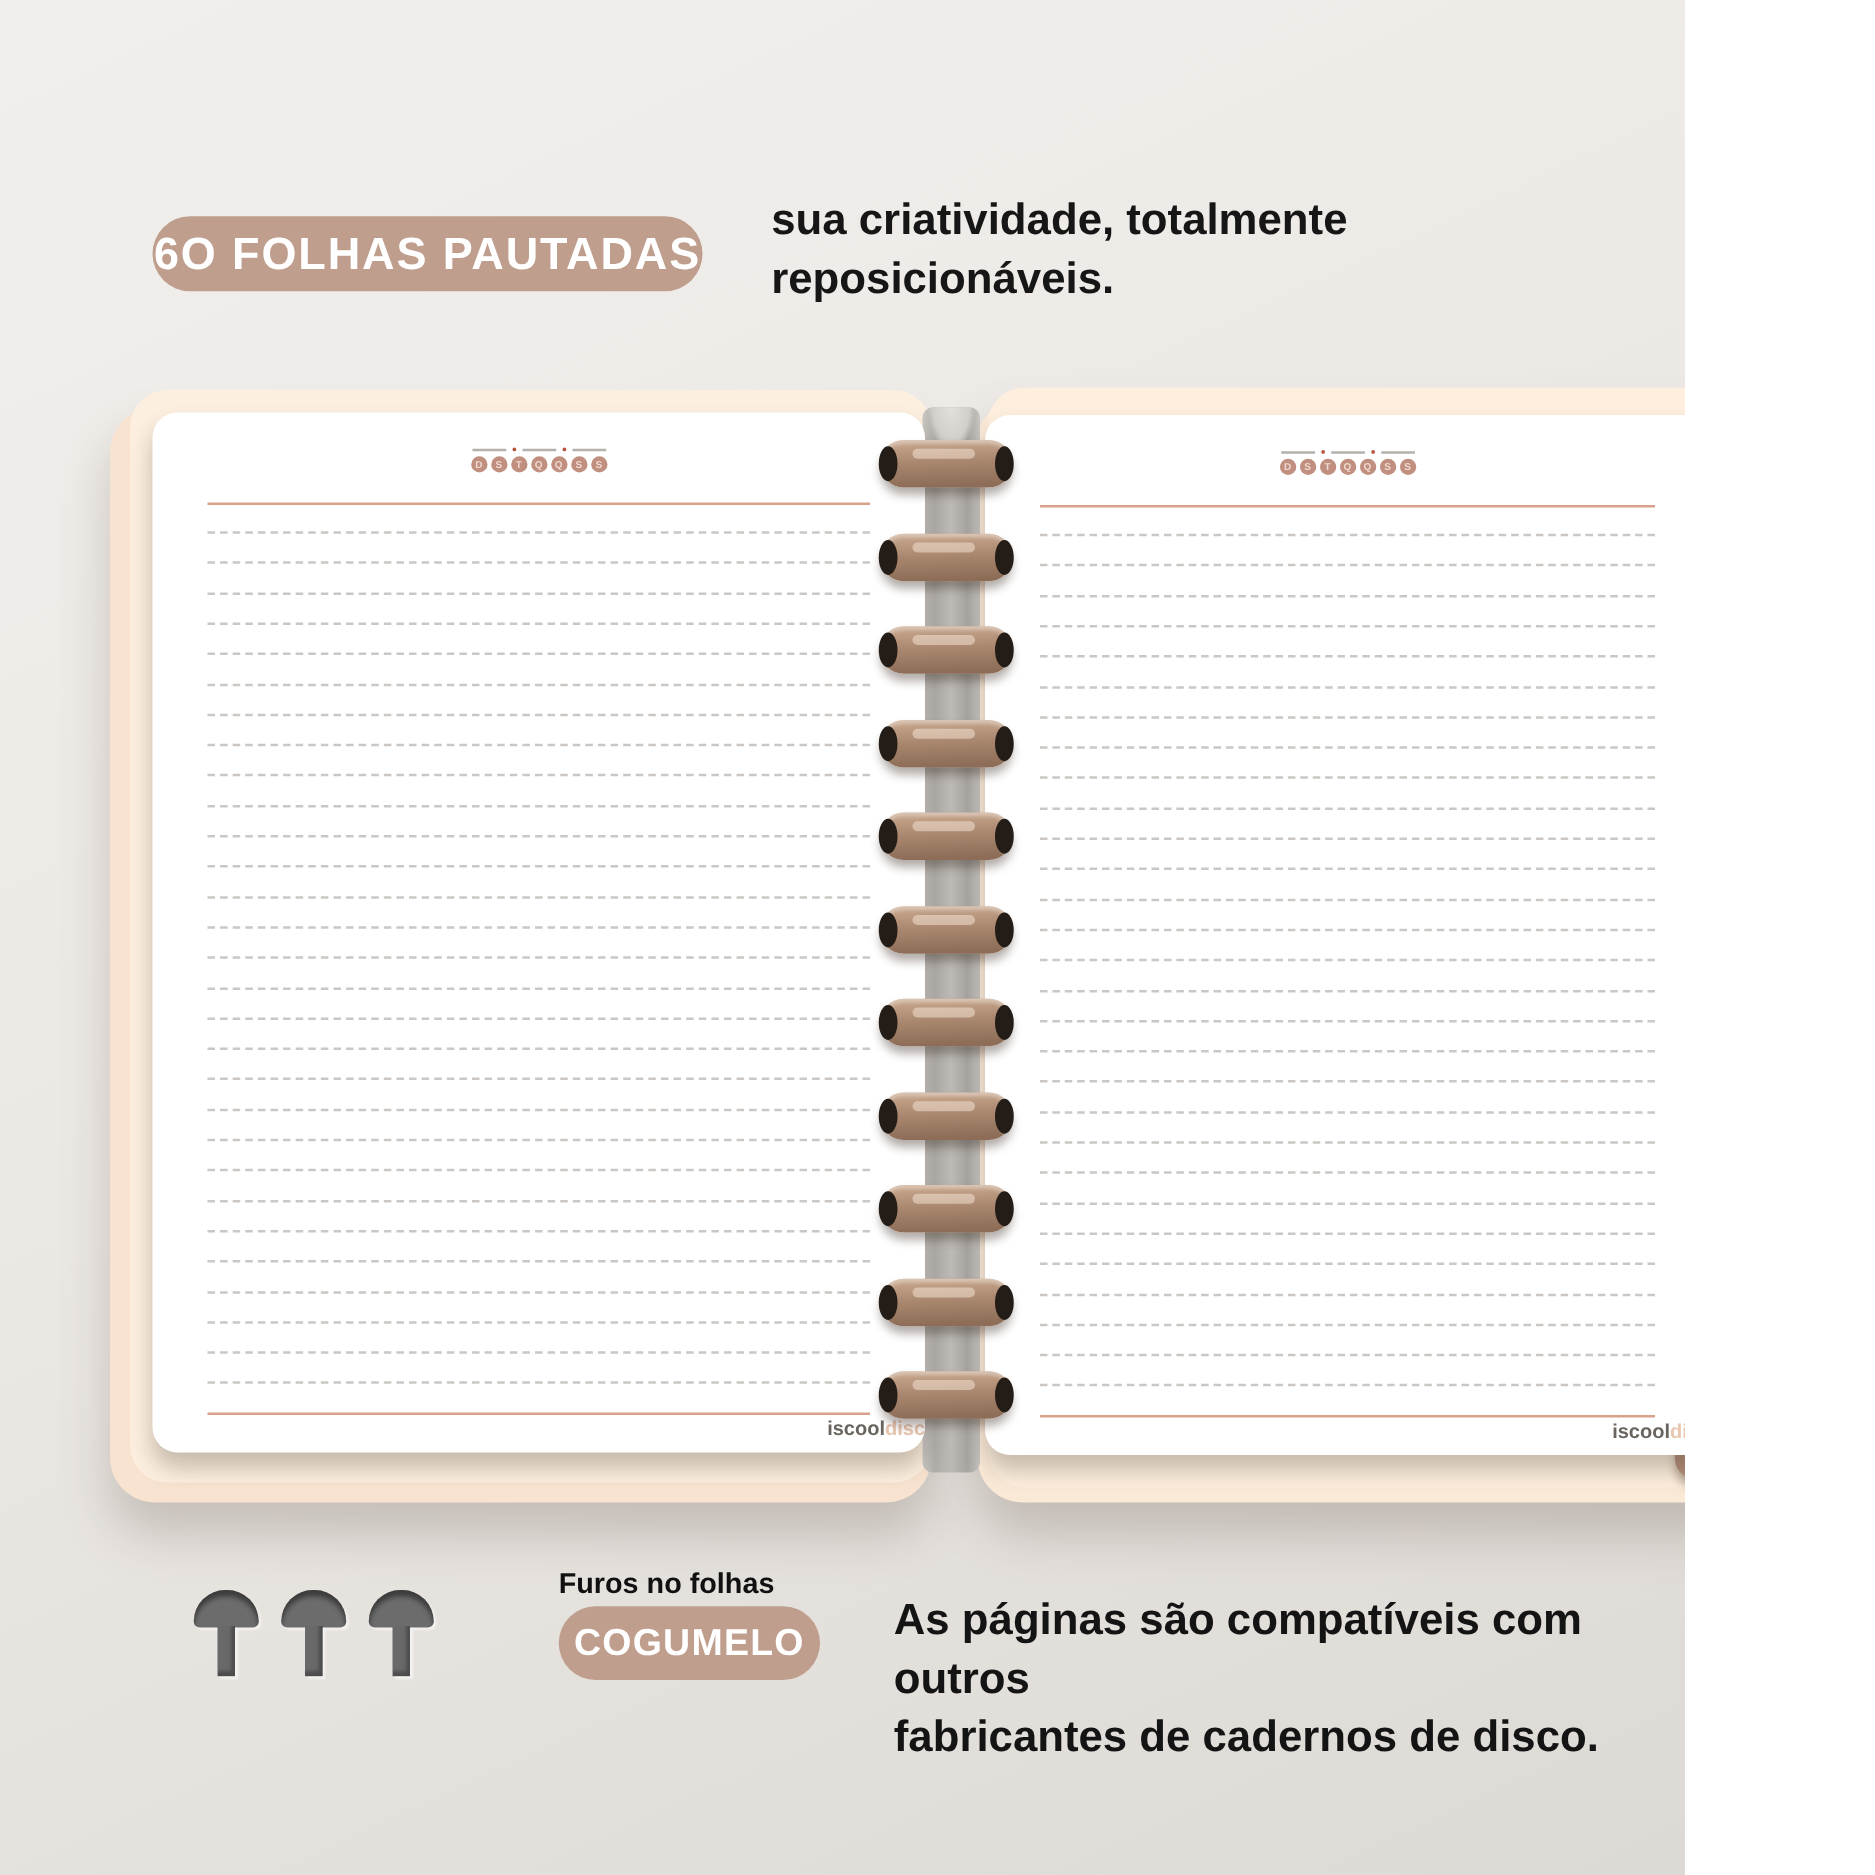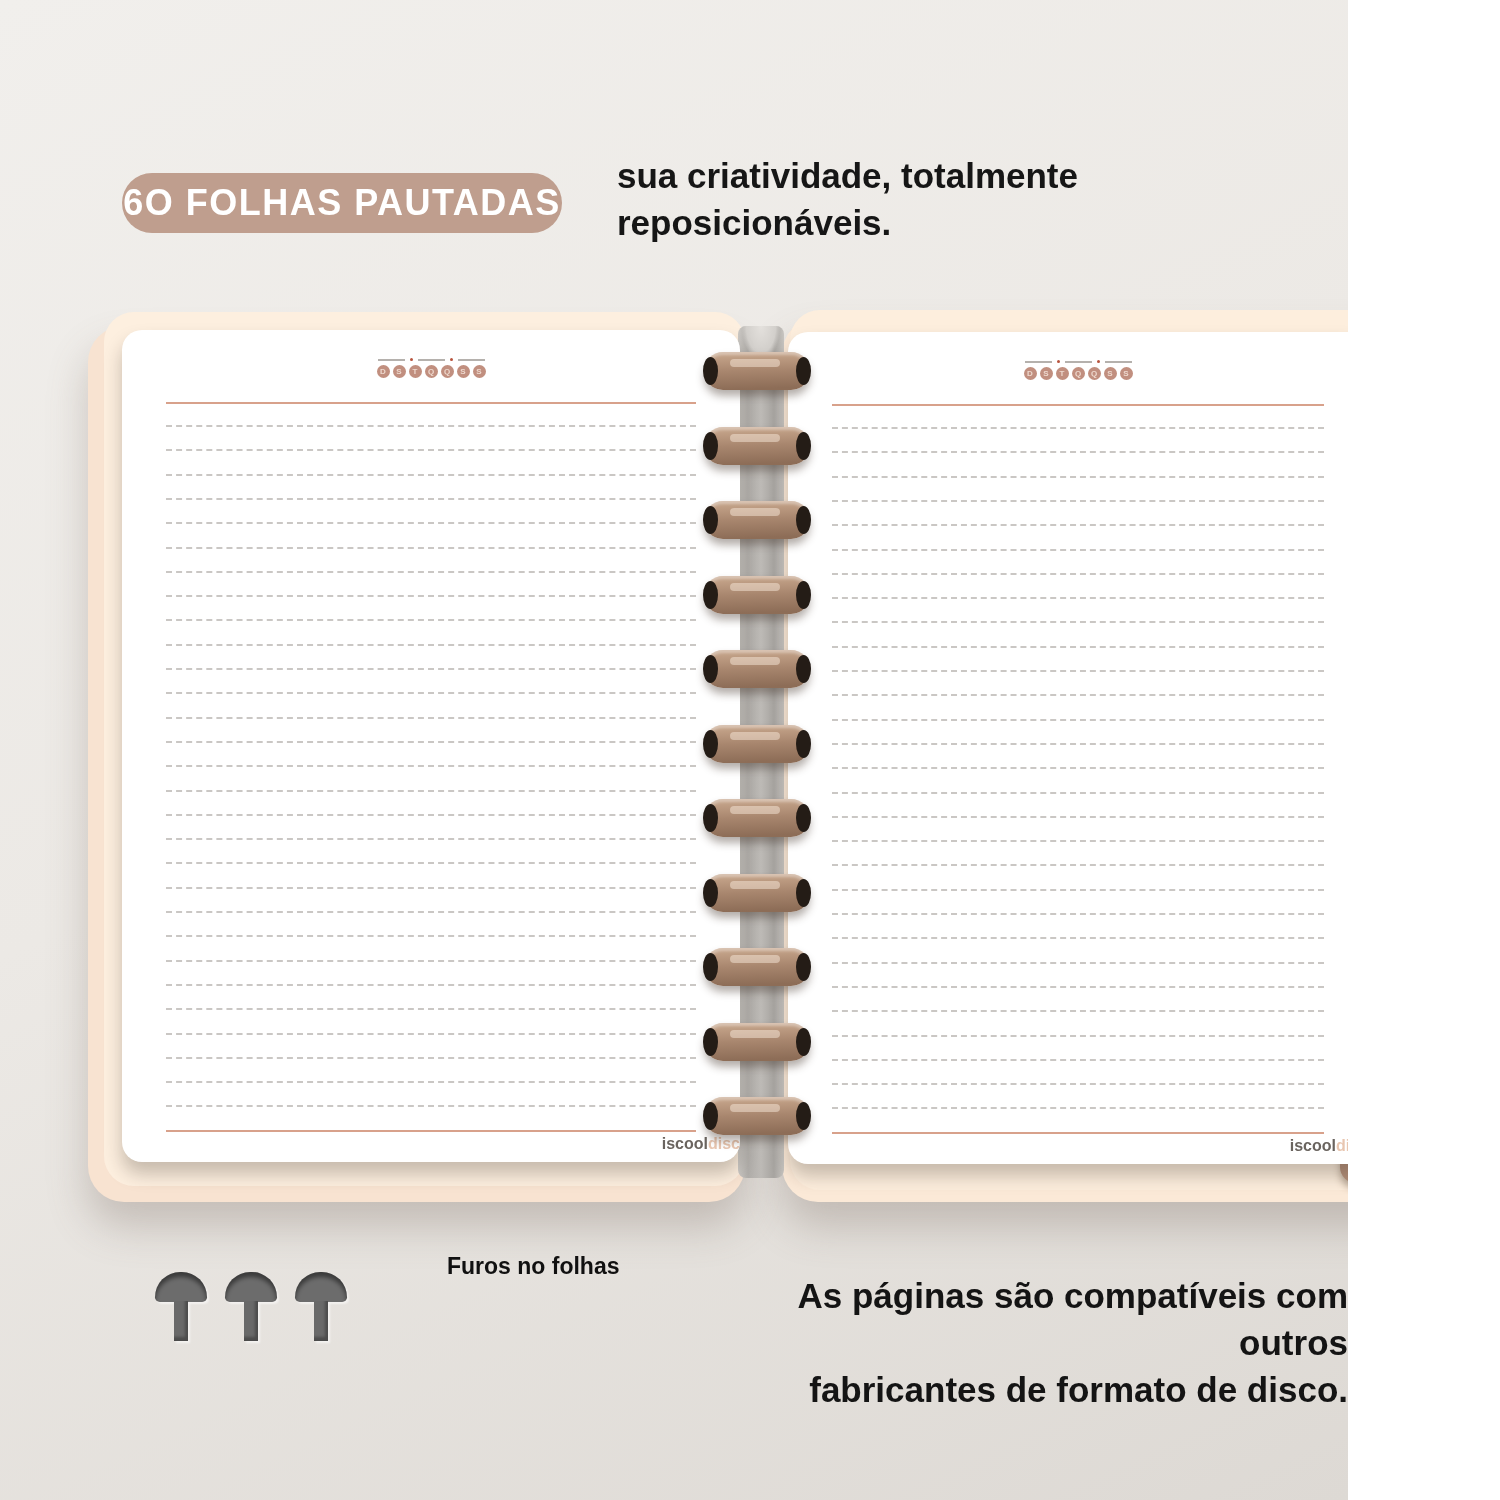--- a/index.html
+++ b/index.html
@@ -71,21 +71,21 @@
   .mushrooms{position:absolute;left:155px;top:1272px;display:flex;gap:18px;}
   .mushroom{width:52px;height:70px;position:relative;}
   .mushroom .cap{width:52px;height:30px;background:#6c6c6c;border-radius:26px 26px 5px 5px;
     box-shadow:inset 0 5px 4px rgba(0,0,0,0.45), 2px 2px 2px rgba(255,255,255,0.55);}
   .mushroom .stem{width:14px;height:40px;background:#696969;margin:-1px auto 0;
     box-shadow:inset -3px -4px 3px rgba(0,0,0,0.28), 2px 2px 2px rgba(255,255,255,0.6);}
   .furos-label{position:absolute;left:447px;top:1253px;font-size:23px;font-weight:700;color:#111;}
   .cogumelo-badge{left:447px;top:1285px;width:209px;height:59px;border-radius:32px;
     font-size:30px;letter-spacing:1px;}
   .bottom-desc{position:absolute;left:715px;top:1272px;font-size:35px;font-weight:700;
-    line-height:47px;color:#141414;text-align:right;}
+    line-height:47px;color:#141414;}
 </style>
 </head>
 <body>
 
 <div class="canvas">
 
   <div class="pill top-badge">
     <span>6O FOLHAS PAUTADAS</span>
   </div>
   <div class="top-desc">
@@ -266,18 +266,21 @@
       <div class="mushroom">
         <div class="cap" style="background: rgb(108, 108, 108);"></div>
         <div class="stem"></div>
       </div>
       <div class="mushroom">
         <div class="cap" style="background: rgb(108, 108, 108);"></div>
         <div class="stem"></div>
       </div>
     </div>
   <div class="furos-label">Furos no folhas</div>
+  <div class="pill cogumelo-badge">
+    <span>COGUMELO</span>
+  </div>
   <div class="bottom-desc">
     <div>As páginas são compatíveis com outros</div>
-    <div>fabricantes de formato de disco.</div>
+    <div>fabricantes de cadernos de disco.</div>
   </div>
 
 </div>
 
 </body></html>

